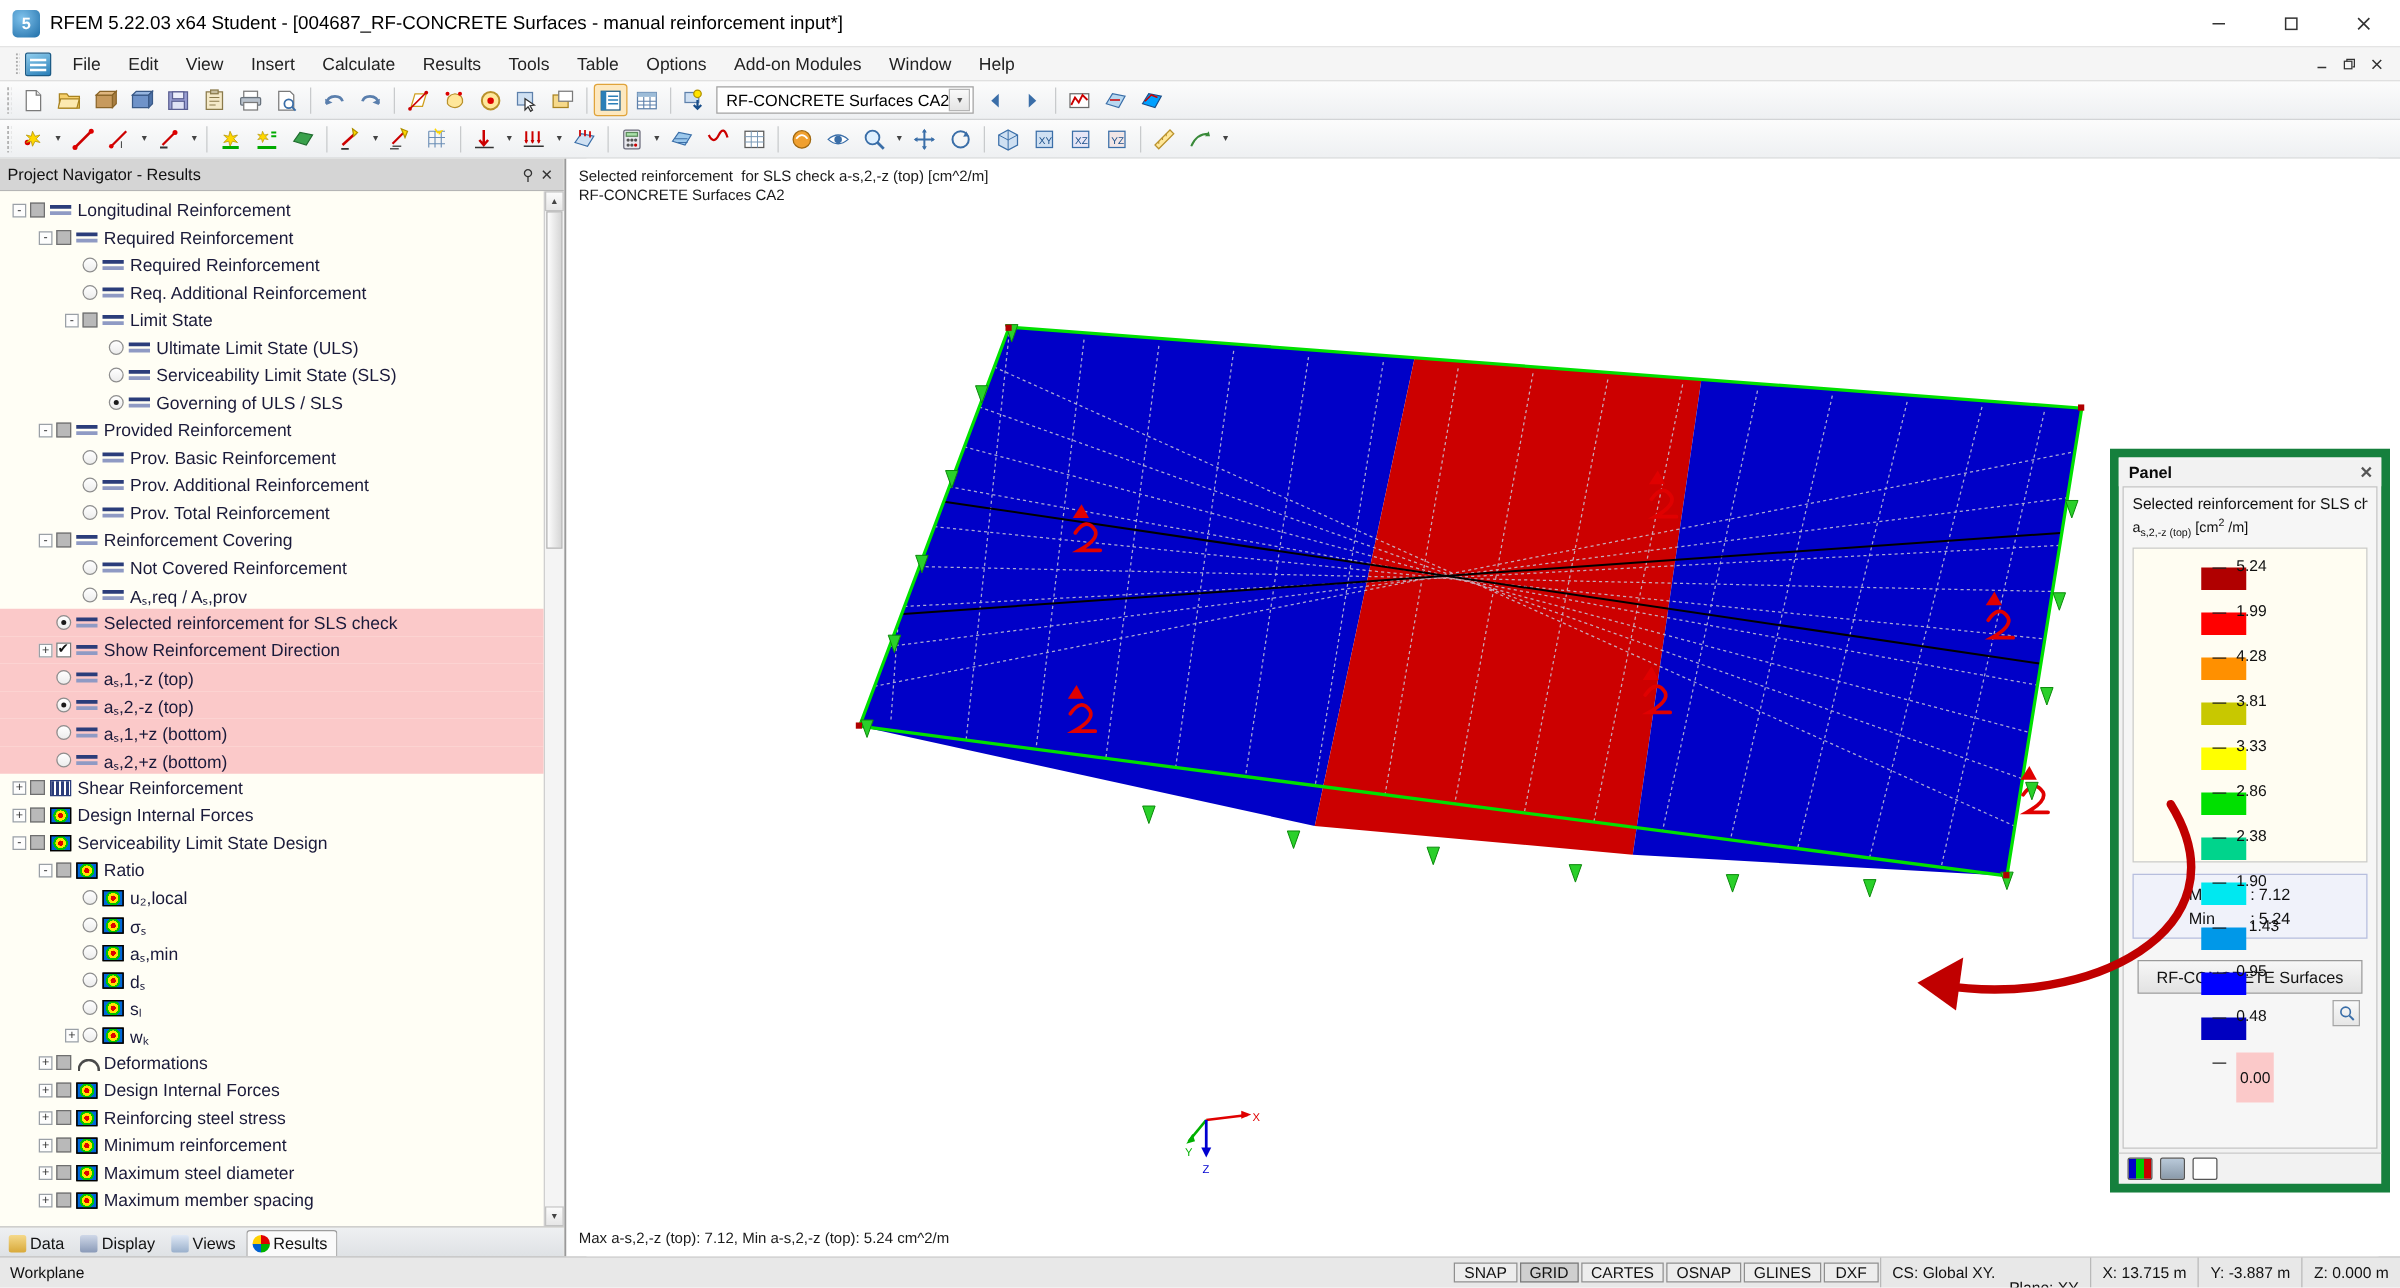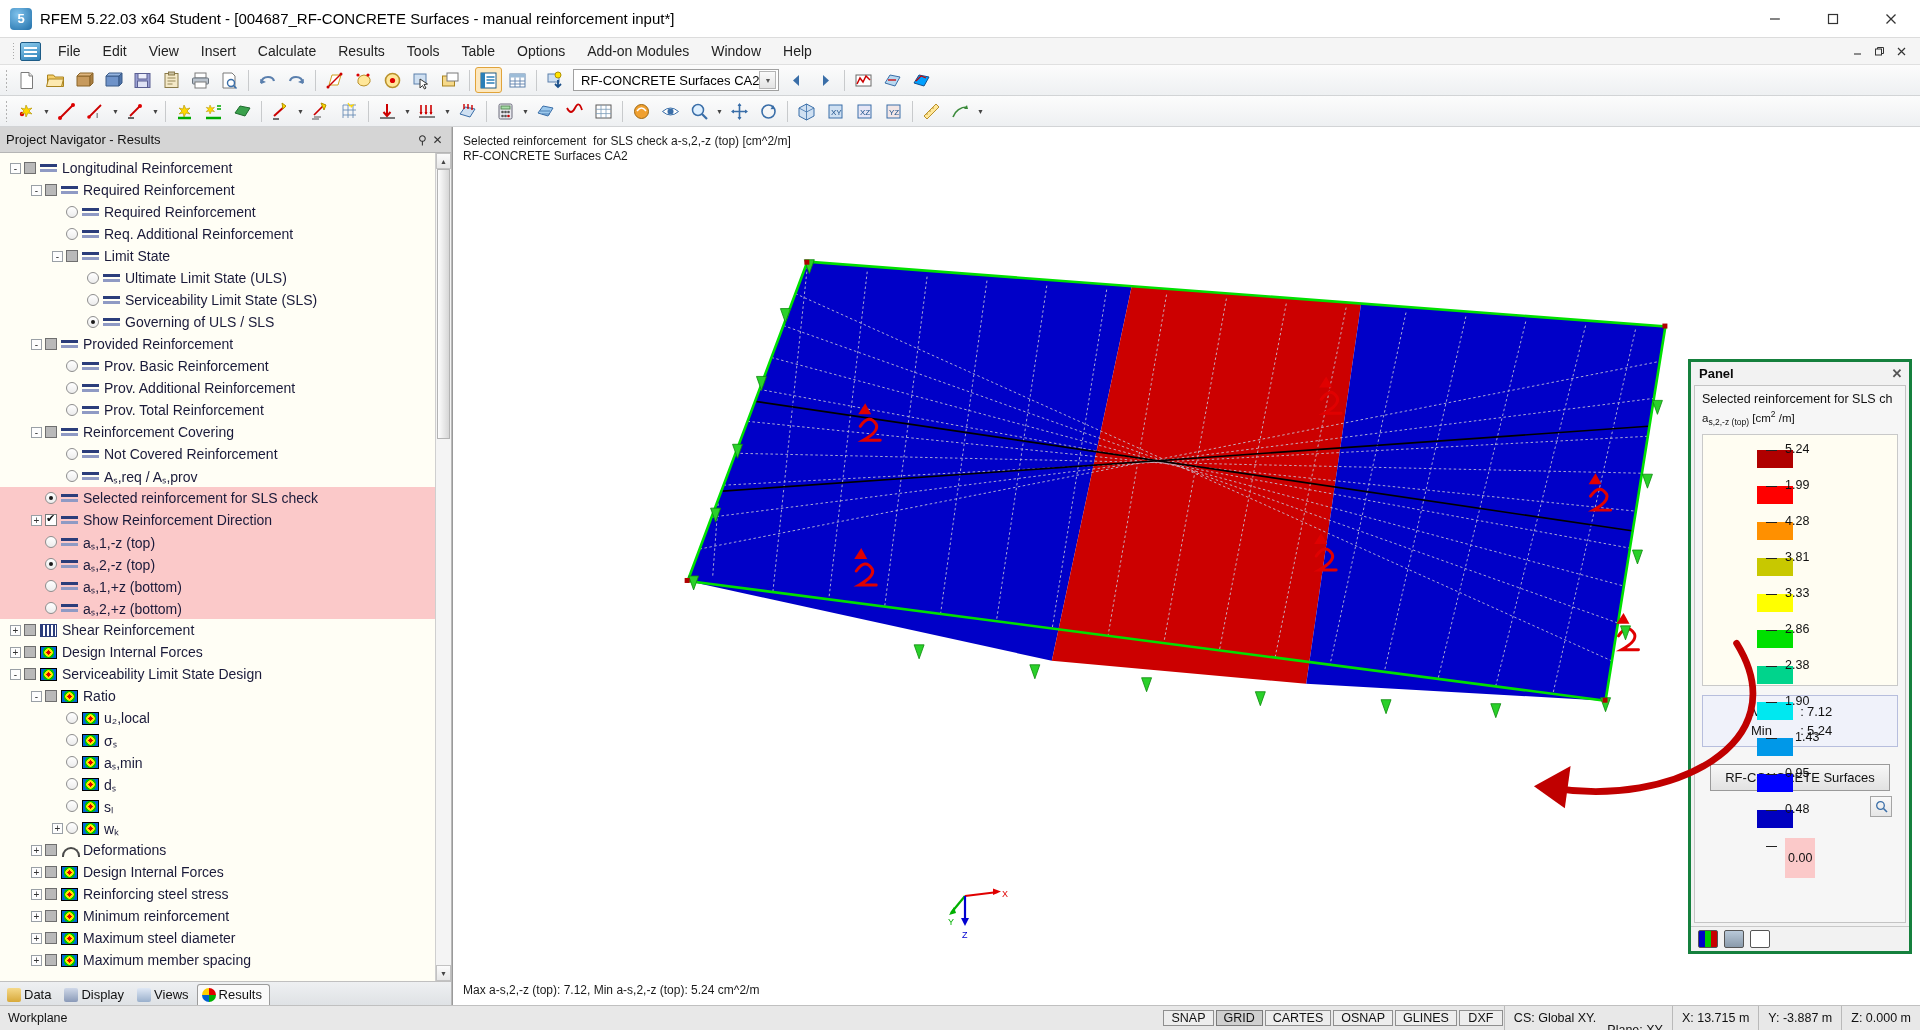--- a/index.html
+++ b/index.html
@@ -224,21 +224,21 @@
   }
   .view-status {
     position: absolute; left: 10px; bottom: 8px; font-size: 12px;
     color: #1a1a1a; z-index: 5; white-space: nowrap;
   }
   .axes { position: absolute; left: 490px; bottom: 62px; width: 70px; height: 60px; }
 
   
   .panel {
     position: absolute; right: 8px; top: 232px; width: 224px; height: 595px;
-    background: #f2f2f2; border: 3px solid #15803d;
+    background: #f2f2f2; border: 7px solid #15803d;
     display: flex; flex-direction: column; z-index: 8;
   }
   .panel-head {
     height: 23px; display: flex; align-items: center; padding: 0 4px 0 8px;
     font-size: 13px; font-weight: bold; color: #0b0b0b;
     background: #f2f2f2; flex: 0 0 23px;
   }
   .panel-head .ph { flex: 1; }
   .panel-x { width: 16px; text-align: center; color: #555; font-size: 13px; }
   .panel-body {

